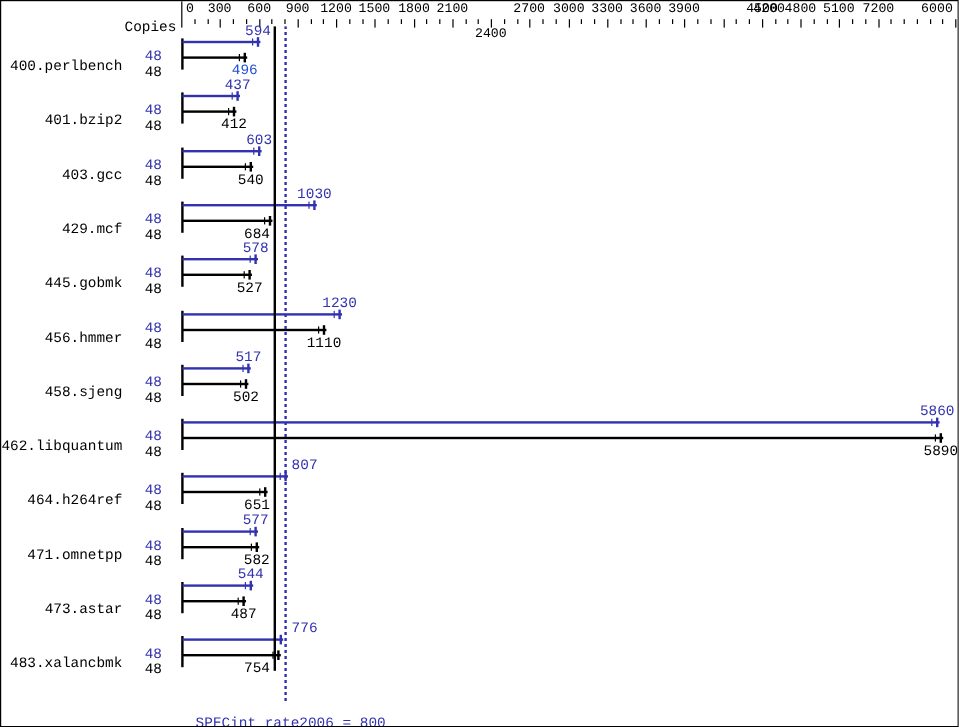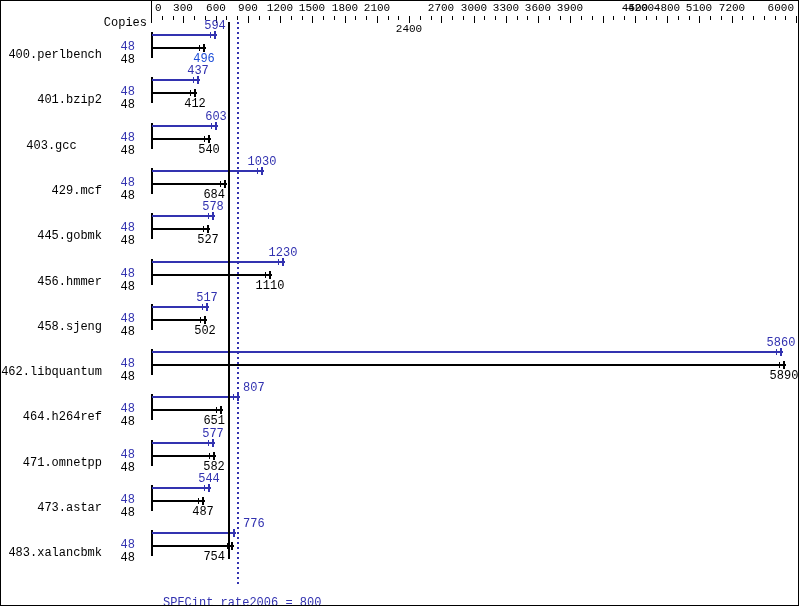--- a/index.html
+++ b/index.html
@@ -124,21 +124,21 @@
       <div class="abs t12" style="top: 64px; color: rgb(50, 50, 176); left: 157px; width: 80px; text-align: center;">437</div>
       <div class="abs t12 b" style="left: 104px; top: 72px; width: 30px; text-align: right; color: rgb(50, 50, 176);">48</div>
       <div class="abs " style="left: 151px; top: 78px; width: 48px; height: 2px; background: rgb(50, 50, 176);"></div>
       <div class="abs " style="left: 192px; top: 76px; width: 1px; height: 6px; background: rgb(50, 50, 176);"></div>
       <div class="abs " style="left: 196px; top: 75px; width: 2px; height: 8px; background: rgb(50, 50, 176);"></div>
       <div class="abs t12 b" style="left: 104px; top: 85px; width: 30px; text-align: right; color: rgb(0, 0, 0);">48</div>
       <div class="abs " style="left: 151px; top: 91px; width: 45px; height: 2px; background: rgb(0, 0, 0);"></div>
       <div class="abs " style="left: 189px; top: 89px; width: 1px; height: 6px; background: rgb(0, 0, 0);"></div>
       <div class="abs " style="left: 193px; top: 88px; width: 2px; height: 8px; background: rgb(0, 0, 0);"></div>
       <div class="abs t12" style="top: 97px; color: rgb(0, 0, 0); left: 154px; width: 80px; text-align: center;">412</div>
-      <div class="abs t12 b" style="left: 0px; top: 126px; width: 101px; text-align: center;">403.gcc</div>
+      <div class="abs t12 b" style="left: 0px; top: 126px; width: 101px; text-align: right;">403.gcc</div>
       <div class="abs cap" style="left: 150px; top: 122px; height: 26px;"></div>
       <div class="abs t12" style="top: 110px; color: rgb(50, 50, 176); left: 175px; width: 80px; text-align: center;">603</div>
       <div class="abs t12 b" style="left: 104px; top: 118px; width: 30px; text-align: right; color: rgb(50, 50, 176);">48</div>
       <div class="abs " style="left: 151px; top: 124px; width: 66px; height: 2px; background: rgb(50, 50, 176);"></div>
       <div class="abs " style="left: 210px; top: 122px; width: 1px; height: 6px; background: rgb(50, 50, 176);"></div>
       <div class="abs " style="left: 214px; top: 121px; width: 2px; height: 8px; background: rgb(50, 50, 176);"></div>
       <div class="abs t12 b" style="left: 104px; top: 131px; width: 30px; text-align: right; color: rgb(0, 0, 0);">48</div>
       <div class="abs " style="left: 151px; top: 137px; width: 59px; height: 2px; background: rgb(0, 0, 0);"></div>
       <div class="abs " style="left: 203px; top: 135px; width: 1px; height: 6px; background: rgb(0, 0, 0);"></div>
       <div class="abs " style="left: 207px; top: 134px; width: 2px; height: 8px; background: rgb(0, 0, 0);"></div>

